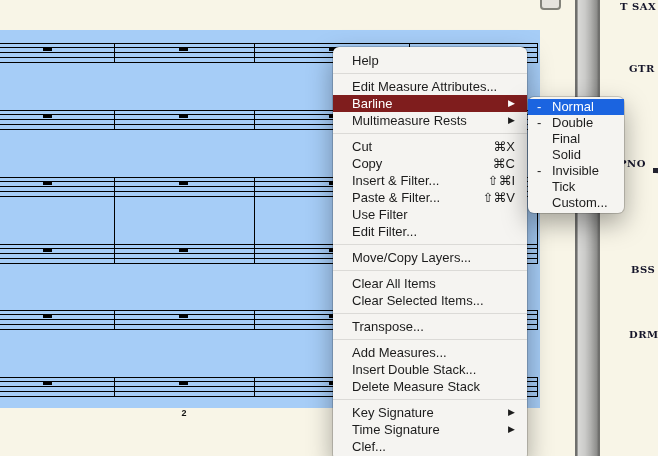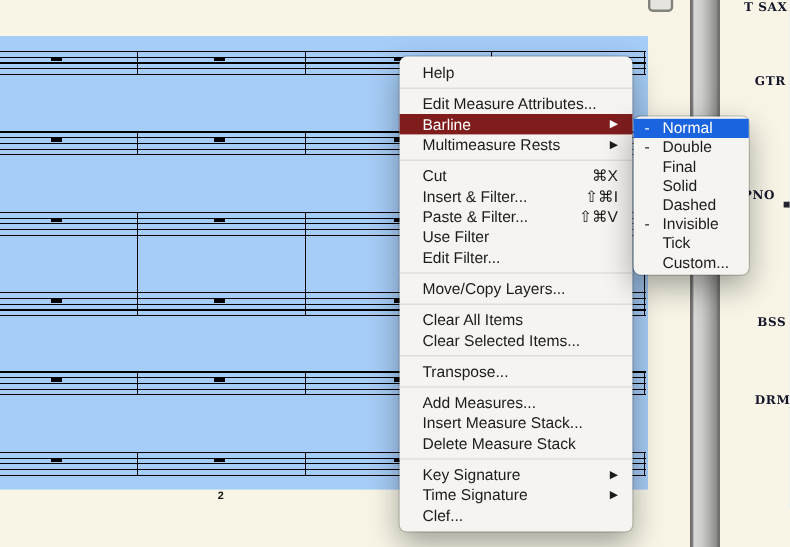--- a/index.html
+++ b/index.html
@@ -180,20 +180,24 @@
       <div class="menu-item">
         <span class="label">Multimeasure Rests</span>
         <span class="arrow">▶</span>
       </div>
       <div class="menu-sep"></div>
       <div class="menu-item">
         <span class="label">Cut</span>
         <span class="shortcut">⌘X</span>
       </div>
       <div class="menu-item">
+        <span class="label">Copy</span>
+        <span class="shortcut">⌘C</span>
+      </div>
+      <div class="menu-item">
         <span class="label">Insert &amp; Filter...</span>
         <span class="shortcut">⇧⌘I</span>
       </div>
       <div class="menu-item">
         <span class="label">Paste &amp; Filter...</span>
         <span class="shortcut">⇧⌘V</span>
       </div>
       <div class="menu-item">
         <span class="label">Use Filter</span>
       </div>
@@ -213,21 +217,21 @@
       </div>
       <div class="menu-sep"></div>
       <div class="menu-item">
         <span class="label">Transpose...</span>
       </div>
       <div class="menu-sep"></div>
       <div class="menu-item">
         <span class="label">Add Measures...</span>
       </div>
       <div class="menu-item">
-        <span class="label">Insert Measure Stack...</span>
+        <span class="label">Insert Double Stack...</span>
       </div>
       <div class="menu-item">
         <span class="label">Delete Measure Stack</span>
       </div>
       <div class="menu-sep"></div>
       <div class="menu-item">
         <span class="label">Key Signature</span>
         <span class="arrow">▶</span>
       </div>
       <div class="menu-item">
@@ -250,24 +254,20 @@
       </div>
       <div class="submenu-item">
         <span class="prefix"></span>
         <span class="label">Final</span>
       </div>
       <div class="submenu-item">
         <span class="prefix"></span>
         <span class="label">Solid</span>
       </div>
       <div class="submenu-item">
-        <span class="prefix"></span>
-        <span class="label">Dashed</span>
-      </div>
-      <div class="submenu-item">
         <span class="prefix">-</span>
         <span class="label">Invisible</span>
       </div>
       <div class="submenu-item">
         <span class="prefix"></span>
         <span class="label">Tick</span>
       </div>
       <div class="submenu-item">
         <span class="prefix"></span>
         <span class="label">Custom...</span>

